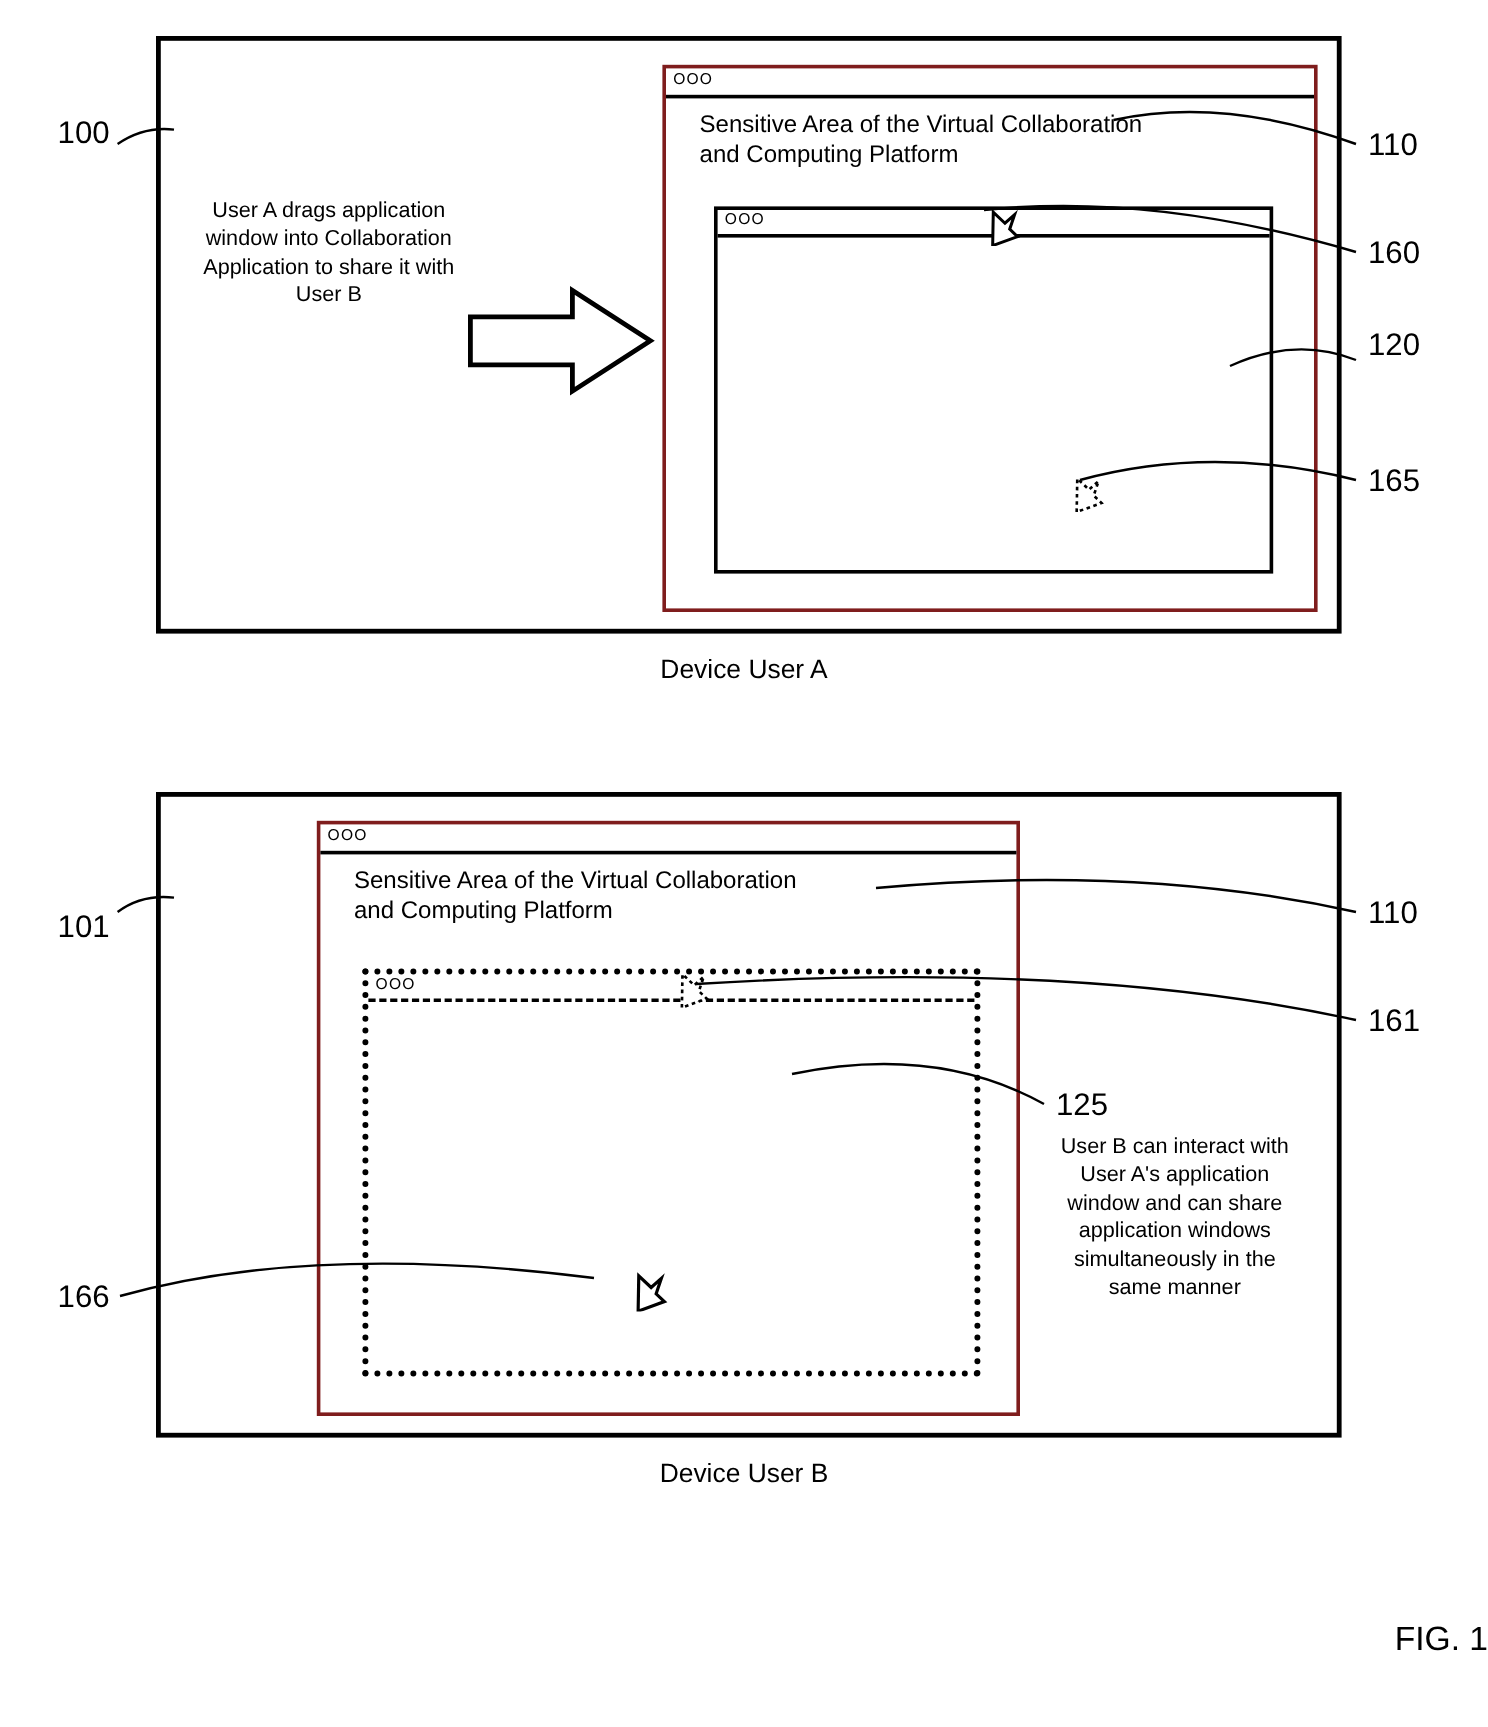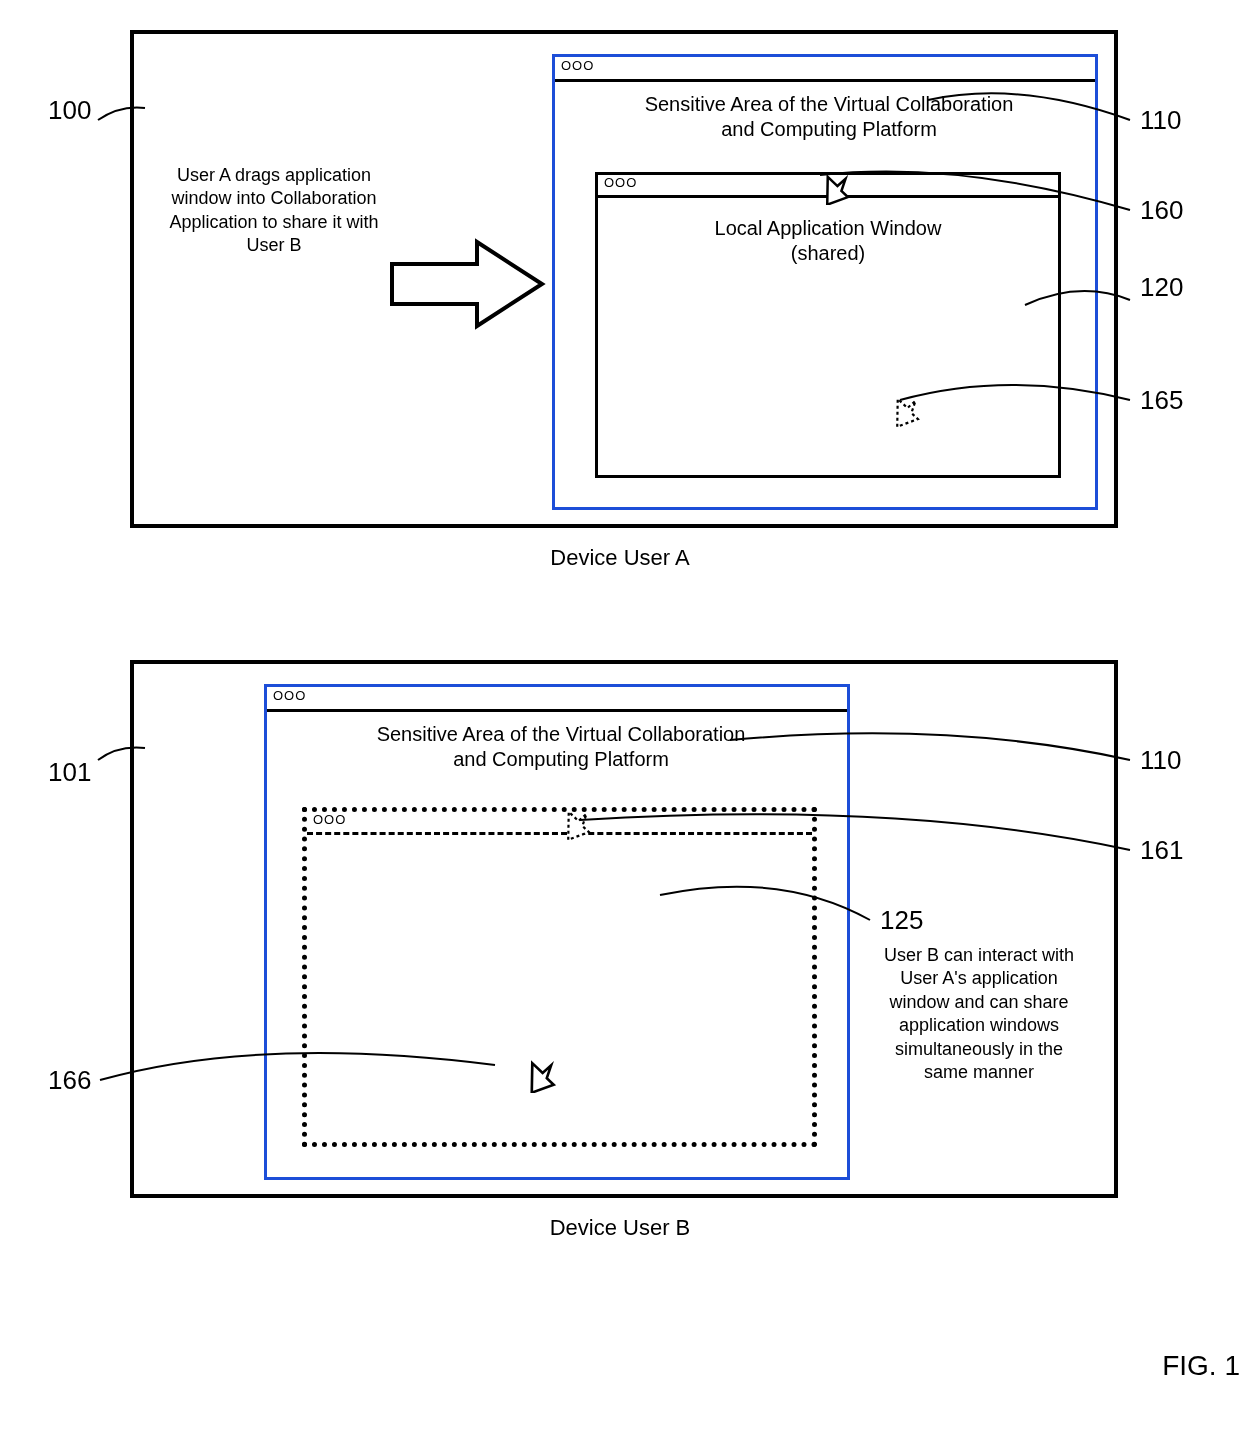--- a/index.html
+++ b/index.html
@@ -14,38 +14,37 @@
     width: 1240px;
     height: 1439px;
   }
   .device-frame {
     position: absolute;
     border: 4px solid #000;
     background: #fff;
   }
   .platform-window {
     position: absolute;
-    border: 3px solid #1d4ed8;
+    border: 3px solid #7f1d1d;
     background: #fff;
   }
   .titlebar {
     position: relative;
     height: 22px;
     border-bottom: 3px solid #000;
   }
   .titlebar .dots {
     position: absolute;
     left: 6px;
     top: 1px;
     font-size: 13px;
     letter-spacing: 1px;
     font-family: Arial, sans-serif;
   }
   .sensitive-text {
-    text-align: center;
     font-size: 20px;
     line-height: 1.25;
     padding: 10px 20px 6px 28px;
   }
   .inner-solid {
     position: absolute;
     border: 3px solid #000;
     background: #fff;
   }
   .inner-dotted {
@@ -122,24 +121,20 @@
       </div>
 
       <div class="inner-solid" style="left:40px; top:115px; width:460px; height:300px;">
         <div class="inner-title-solid">
           <span class="dots">OOO</span>
         </div>
 
         <svg style="position:absolute; left:220px; top:-4px;" width="34" height="34" viewBox="0 0 34 34">
           <polygon points="4,30 14,4 20,16 30,12 22,22 26,30" transform="rotate(-20 17 17)" fill="#fff" stroke="#000" stroke-width="2.5"></polygon>
         </svg>
-        <div class="inner-body-text">
-          <span>Local Application Window</span><br>
-          <span>(shared)</span>
-        </div>
 
         <svg style="position:absolute; left:290px; top:218px;" width="34" height="34" viewBox="0 0 34 34">
           <polygon points="4,30 14,4 20,16 30,12 22,22 26,30" transform="rotate(-20 17 17)" fill="#fff" stroke="#000" stroke-width="2.2" stroke-dasharray="3 3"></polygon>
         </svg>
       </div>
     </div>
   </div>
 
   <svg style="position:absolute; left:0; top:0;" width="1240" height="620">
 

